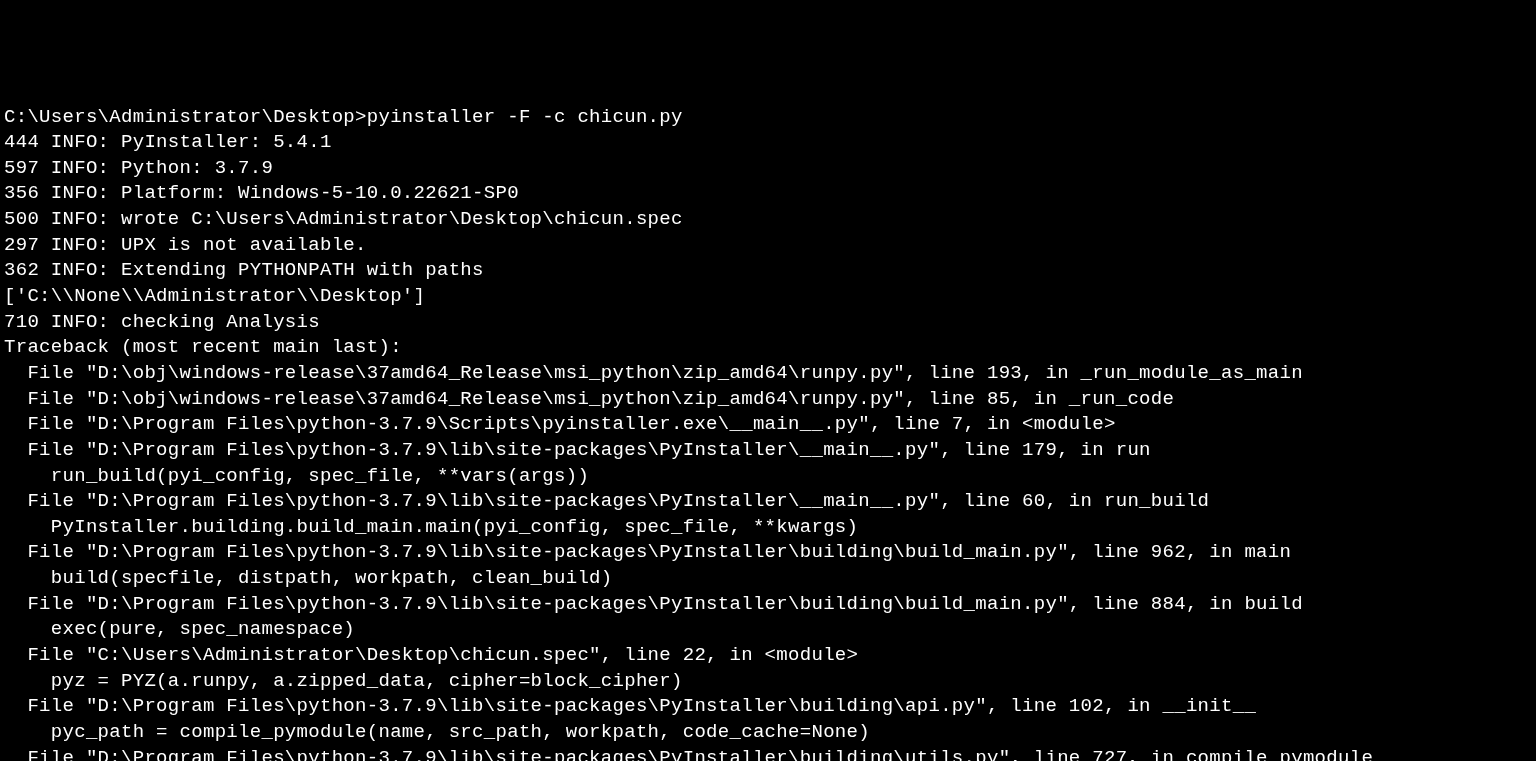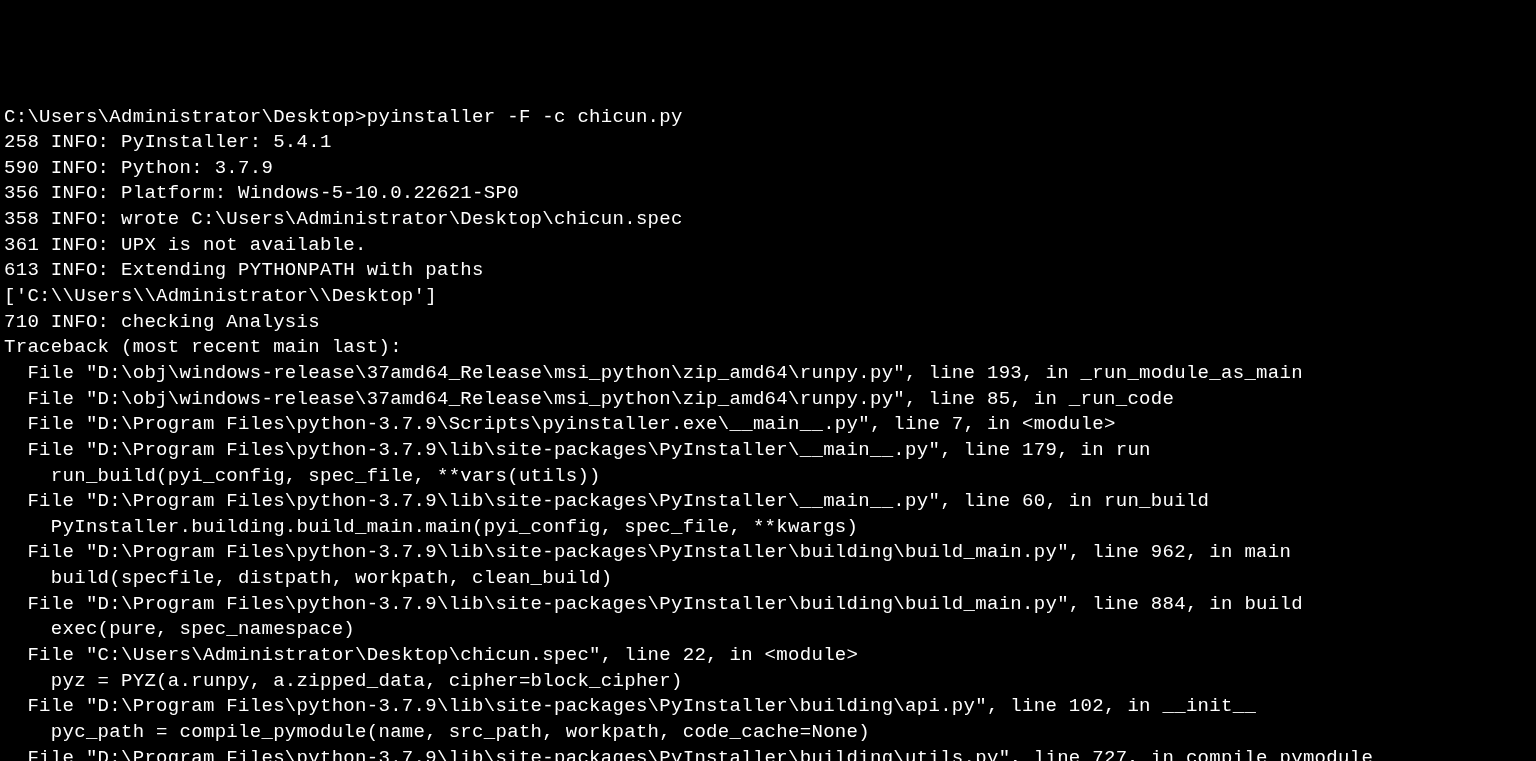--- a/index.html
+++ b/index.html
@@ -21,34 +21,34 @@
     .terminal-output {
       white-space: pre;
     }
   </style>
 </head>
 <body>
 
 
 
 <div class="terminal-output"><span>C:\Users\Administrator\Desktop&gt;pyinstaller -F -c chicun.py</span>
-<span>258 INFO: PyInstaller: 5.4.1</span>
-<span>590 INFO: Python: 3.7.9</span>
+<span>444 INFO: PyInstaller: 5.4.1</span>
+<span>597 INFO: Python: 3.7.9</span>
 <span>356 INFO: Platform: Windows-5-10.0.22621-SP0</span>
-<span>358 INFO: wrote C:\Users\Administrator\Desktop\chicun.spec</span>
-<span>361 INFO: UPX is not available.</span>
-<span>613 INFO: Extending PYTHONPATH with paths</span>
-<span>['C:\\Users\\Administrator\\Desktop']</span>
+<span>500 INFO: wrote C:\Users\Administrator\Desktop\chicun.spec</span>
+<span>297 INFO: UPX is not available.</span>
+<span>362 INFO: Extending PYTHONPATH with paths</span>
+<span>['C:\\None\\Administrator\\Desktop']</span>
 <span>710 INFO: checking Analysis</span>
 <span>Traceback (most recent main last):</span>
 <span>  File "D:\obj\windows-release\37amd64_Release\msi_python\zip_amd64\runpy.py", line 193, in _run_module_as_main</span>
 <span>  File "D:\obj\windows-release\37amd64_Release\msi_python\zip_amd64\runpy.py", line 85, in _run_code</span>
 <span>  File "D:\Program Files\python-3.7.9\Scripts\pyinstaller.exe\__main__.py", line 7, in &lt;module&gt;</span>
 <span>  File "D:\Program Files\python-3.7.9\lib\site-packages\PyInstaller\__main__.py", line 179, in run</span>
-<span>    run_build(pyi_config, spec_file, **vars(utils))</span>
+<span>    run_build(pyi_config, spec_file, **vars(args))</span>
 <span>  File "D:\Program Files\python-3.7.9\lib\site-packages\PyInstaller\__main__.py", line 60, in run_build</span>
 <span>    PyInstaller.building.build_main.main(pyi_config, spec_file, **kwargs)</span>
 <span>  File "D:\Program Files\python-3.7.9\lib\site-packages\PyInstaller\building\build_main.py", line 962, in main</span>
 <span>    build(specfile, distpath, workpath, clean_build)</span>
 <span>  File "D:\Program Files\python-3.7.9\lib\site-packages\PyInstaller\building\build_main.py", line 884, in build</span>
 <span>    exec(pure, spec_namespace)</span>
 <span>  File "C:\Users\Administrator\Desktop\chicun.spec", line 22, in &lt;module&gt;</span>
 <span>    pyz = PYZ(a.runpy, a.zipped_data, cipher=block_cipher)</span>
 <span>  File "D:\Program Files\python-3.7.9\lib\site-packages\PyInstaller\building\api.py", line 102, in __init__</span>
 <span>    pyc_path = compile_pymodule(name, src_path, workpath, code_cache=None)</span>

